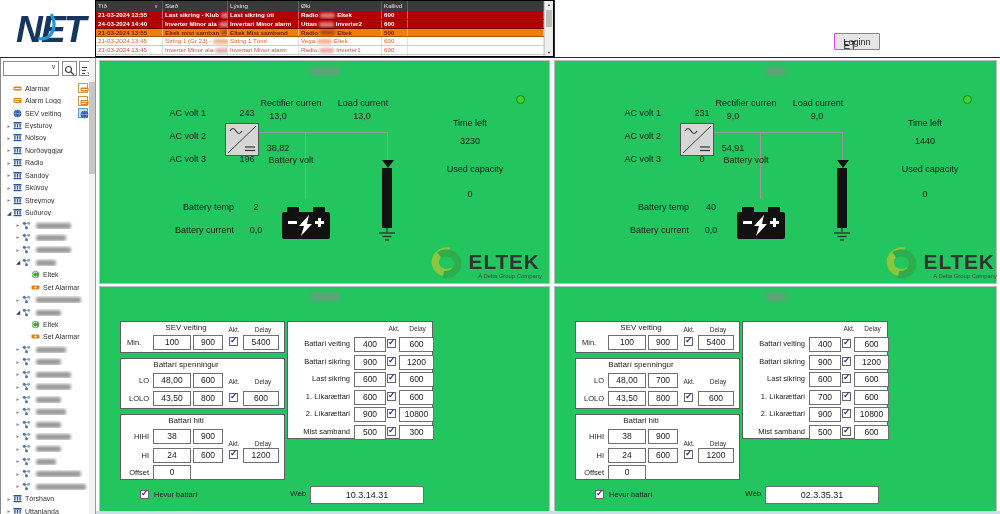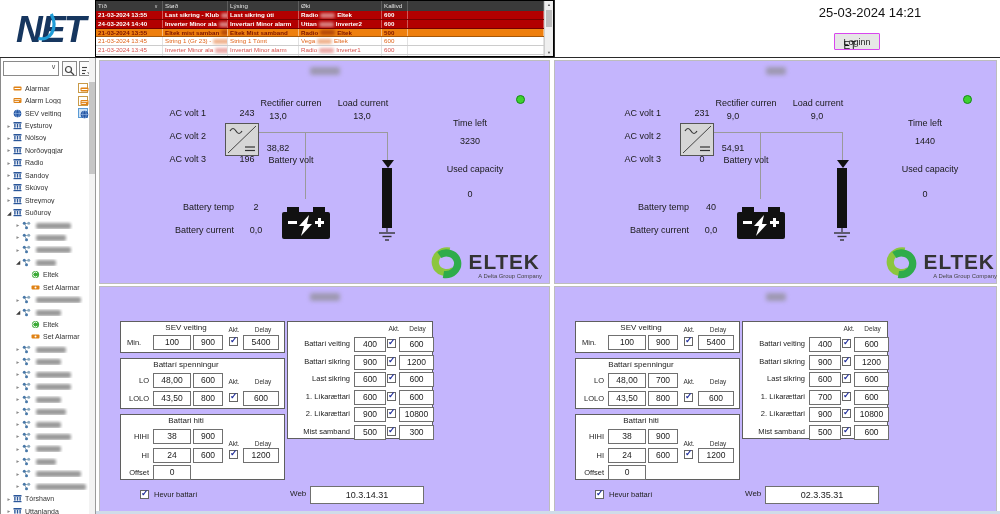--- a/index.html
+++ b/index.html
@@ -50,21 +50,21 @@
   .trow .arr.exp{color:#3c3c3c;}
   .trow .ticon{width:9px;height:9px;flex:none;margin-right:3px;}
   .trow .tlabel{overflow:hidden;}
   .sideicon{position:absolute;left:77px;width:10px;height:10px;border:1px solid #c99a47;box-sizing:border-box;background:#fff;}
   .sideicon.active{background:#cfe3f6;border-color:#5b9bd5;}
   .sideicon svg{display:block;margin:1px;}
   #side-scroll{position:absolute;right:0;top:0;width:6px;height:456px;background:#f3f3f3;}
   #side-scroll .sthumb{position:absolute;left:0;top:24px;width:6px;height:92px;background:#c6c6c6;}
   
   #main{position:absolute;left:96px;top:58px;width:904px;height:456px;background:#fff;}
-  .quad{position:absolute;background:#c4b5fd;border:1px solid #bdbdbd;box-sizing:border-box;}
+  .quad{position:absolute;background:#22c55e;border:1px solid #bdbdbd;box-sizing:border-box;}
   #q1{left:3px;top:2px;width:451px;height:224px;}
   #q2{left:458px;top:2px;width:443px;height:224px;}
   #q3{left:3px;top:228px;width:451px;height:226px;}
   #q4{left:458px;top:228px;width:443px;height:226px;}
   #footer-strip{position:absolute;left:0;top:453px;width:904px;height:3px;background:#cfdce9;}
   .pt{position:absolute;font-size:9px;color:#1a1a1a;white-space:nowrap;}
   .ctr{text-align:center;}
   .rgt{text-align:right;}
   .dot{position:absolute;width:7px;height:7px;border-radius:50%;background:#3ed130;border:1px solid #168a16;}
   .cline{position:absolute;background:#9a9a9a;}
@@ -150,21 +150,20 @@
           </div>
         </div>
       <div id="alarm-sb">
         <div class="sbup">▲</div>
         <div class="sbthumb"></div>
         <div class="sbdn">▼</div>
       </div>
     </div>
 
     <div id="topbar-divider"></div>
-    <div id="datetime">25-03-2024 14:21</div>
     <button id="login">Loginn</button>
     <div id="user">ET</div>
   </div>
 
   <div id="sidebar">
     <div id="side-toolbar">
       <div id="side-combo">
           <span class="dd">∨</span>
         </div>
       <div class="tbtn" id="btn-search">

